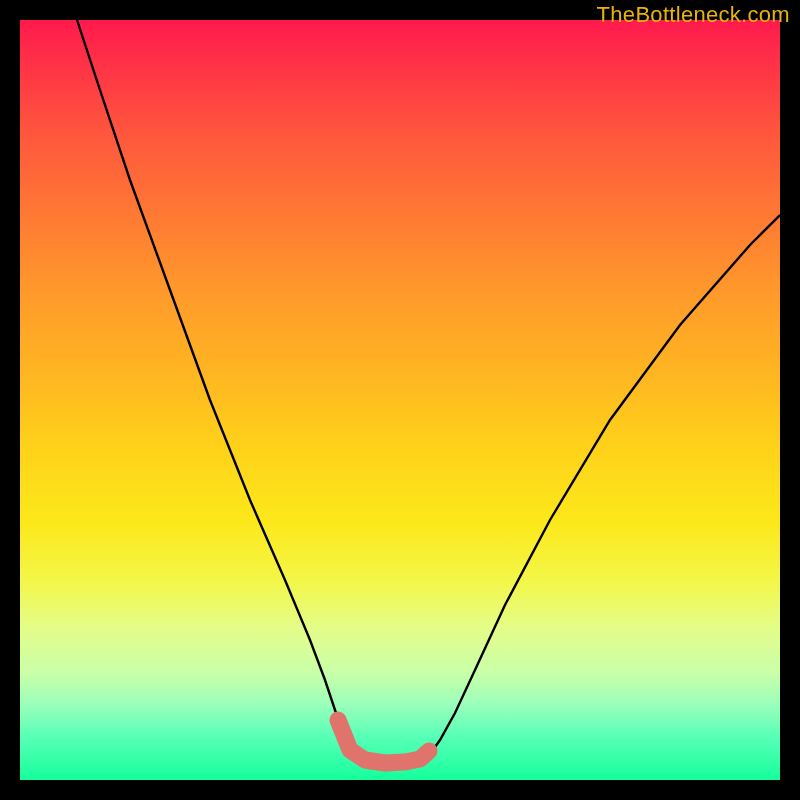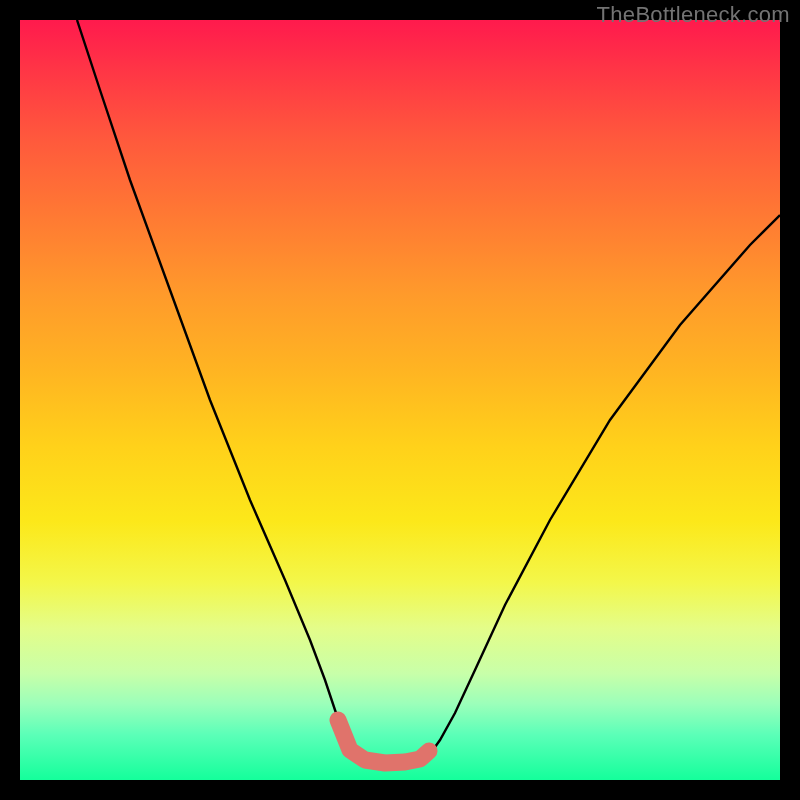--- a/index.html
+++ b/index.html
@@ -38,21 +38,21 @@
       #c8ffa9 86%,
       #9bffba 90%,
       #5cffb8 94%,
       #14ff9b 100%
     );
   }
   .watermark {
     position: absolute;
     top: 2px;
     right: 10px;
-    color: #737373;
+    color: #eab308;
     font-size: 22px;
     letter-spacing: 0.3px;
     z-index: 5;
   }
   svg.curve {
     position: absolute;
     left: 0;
     top: 0;
     width: 760px;
     height: 760px;

